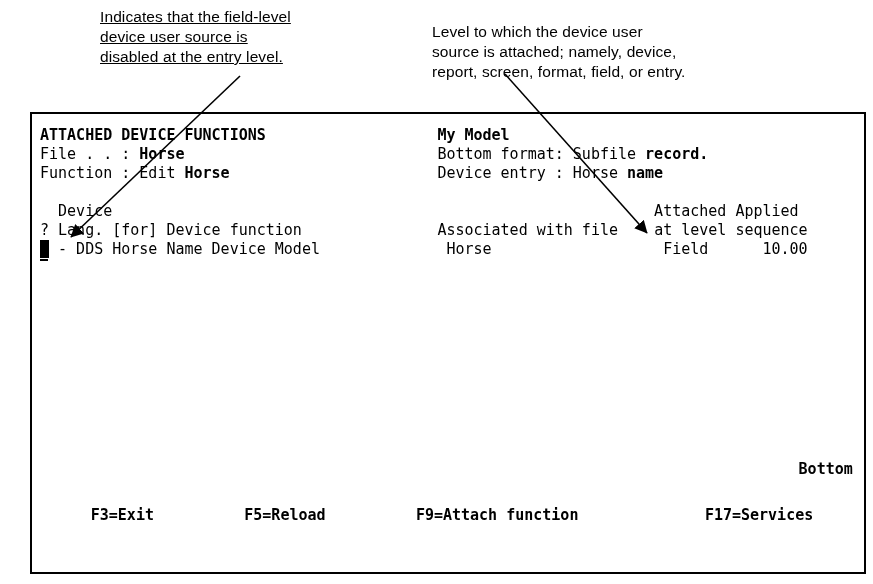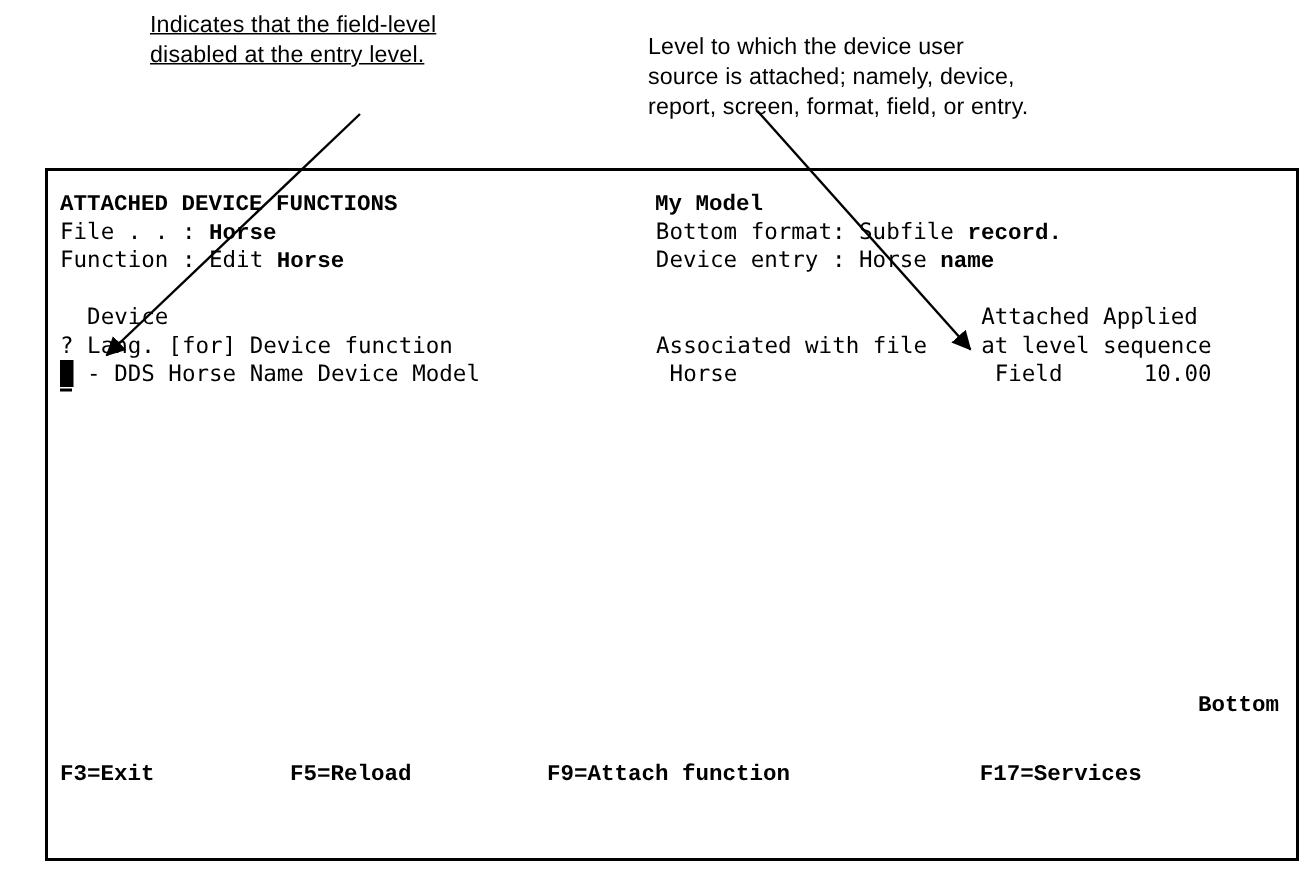--- a/index.html
+++ b/index.html
@@ -9,32 +9,33 @@
          color:var(--ink,#111); letter-spacing:0.1px; white-space:nowrap; }
   #ann-left  { left:100px;  top:7px;text-decoration:underline; }
   #ann-right { left:432px; top:22px; }
   #term-box { position:absolute; left:30px; top:112px; width:836px; height:462px;
               border:2px solid var(--ink,#000); box-sizing:border-box; background:#fff; }
   .tblock { position:absolute; left:8px; right:0; font:15px/19px "DejaVu Sans Mono", monospace;
             color:var(--ink,#000); }
   #term-top { top:12px; }
   #term-bottom { top:346px; }
   .trow { white-space:pre; height:19px; }
-  .trow .b { font-weight:bold;font-family:Liberation Mono, monospace; }
-  #term-bottom .trow:last-child { margin-top:8px; }
+  .trow .b { font-weight:bold; }
+  #term-bottom .trow:last-child { margin-top:8px;text-align:center; }
   .blk { background:var(--ink,#000); position:relative; }
   .blk::after { content:""; position:absolute; left:0; right:1px; bottom:-3px;
                 height:2px; background:var(--ink,#000); }
   #arrows { position:absolute; left:0; top:0; pointer-events:none; }
 </style>
 </head>
 <body>
 
 <div class="ann" id="ann-left">
   <div>Indicates that the field-level</div>
+  <div>device user source is</div>
   <div>disabled at the entry level.</div>
 </div>
 
 <div class="ann" id="ann-right">
   <div>Level to which the device user</div>
   <div>source is attached; namely, device,</div>
   <div>report, screen, format, field, or entry.</div>
 </div>
 
 <div id="term-box">

